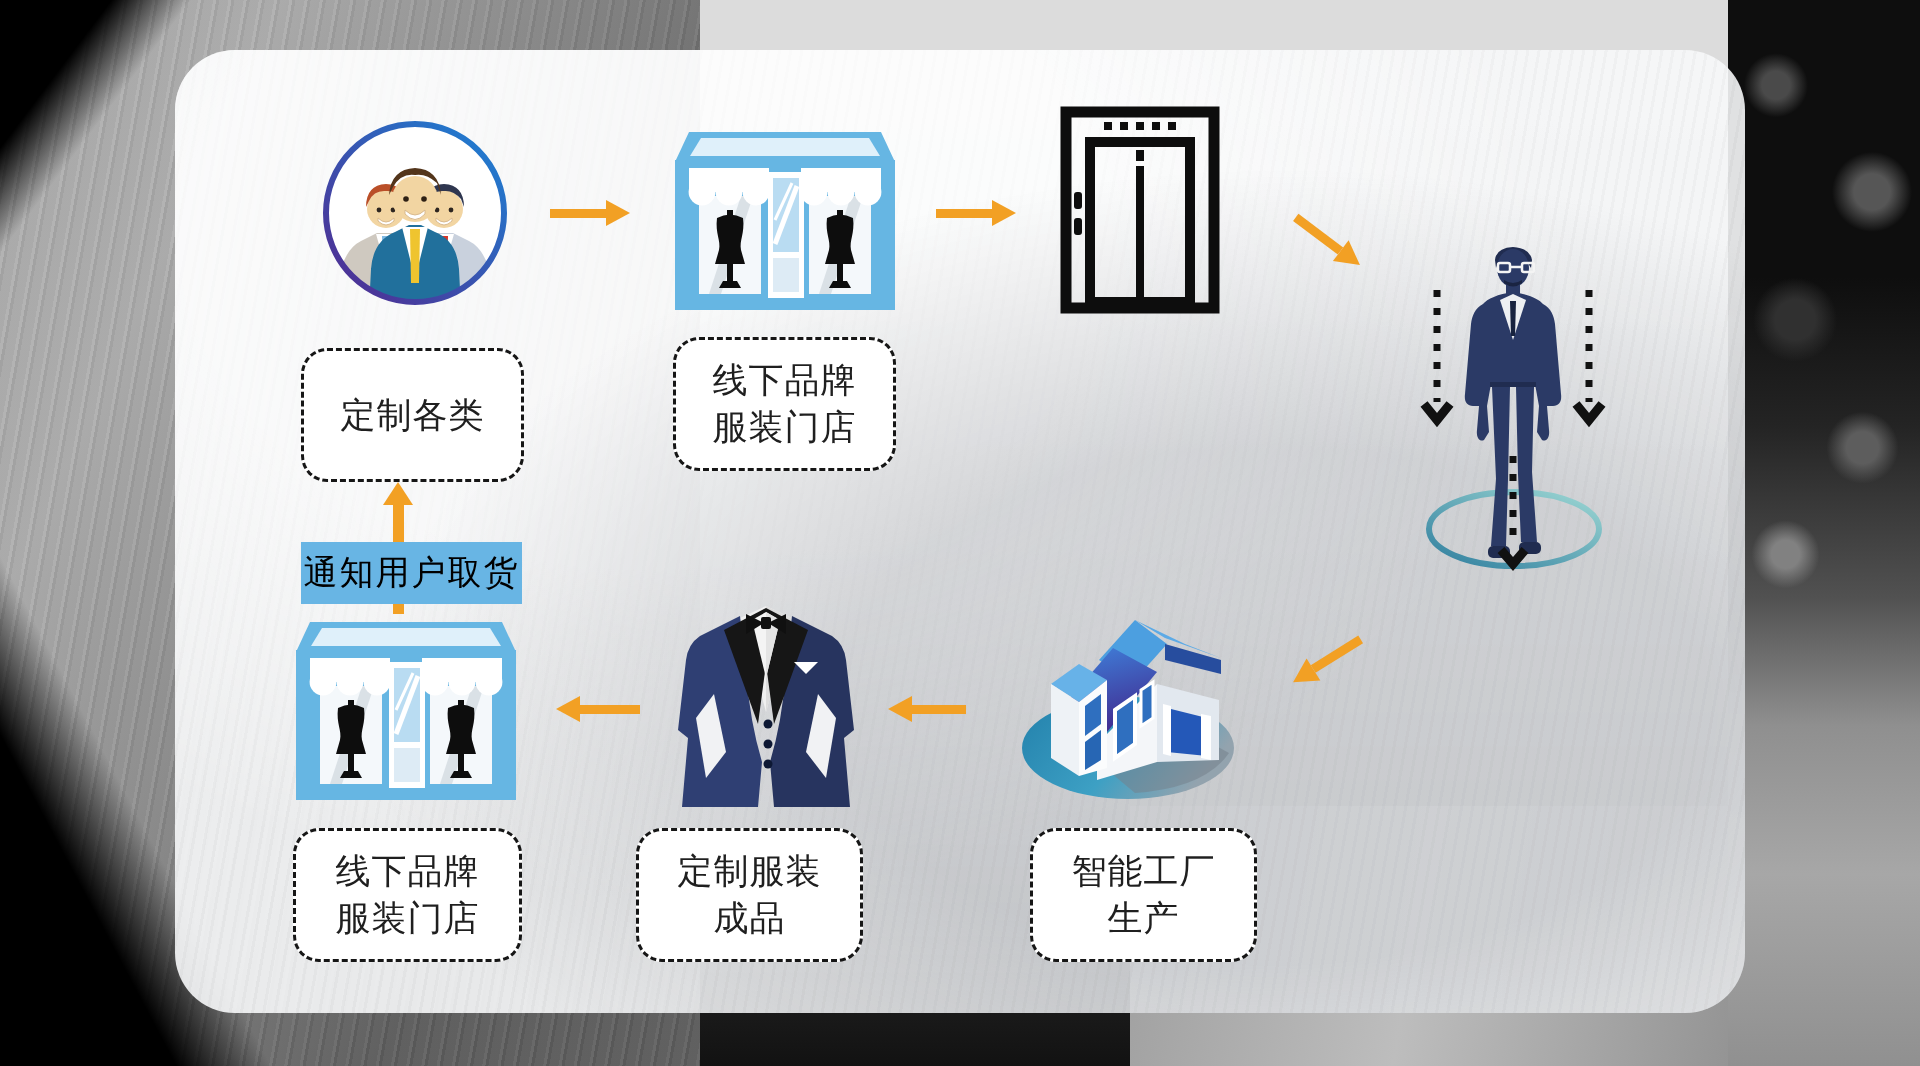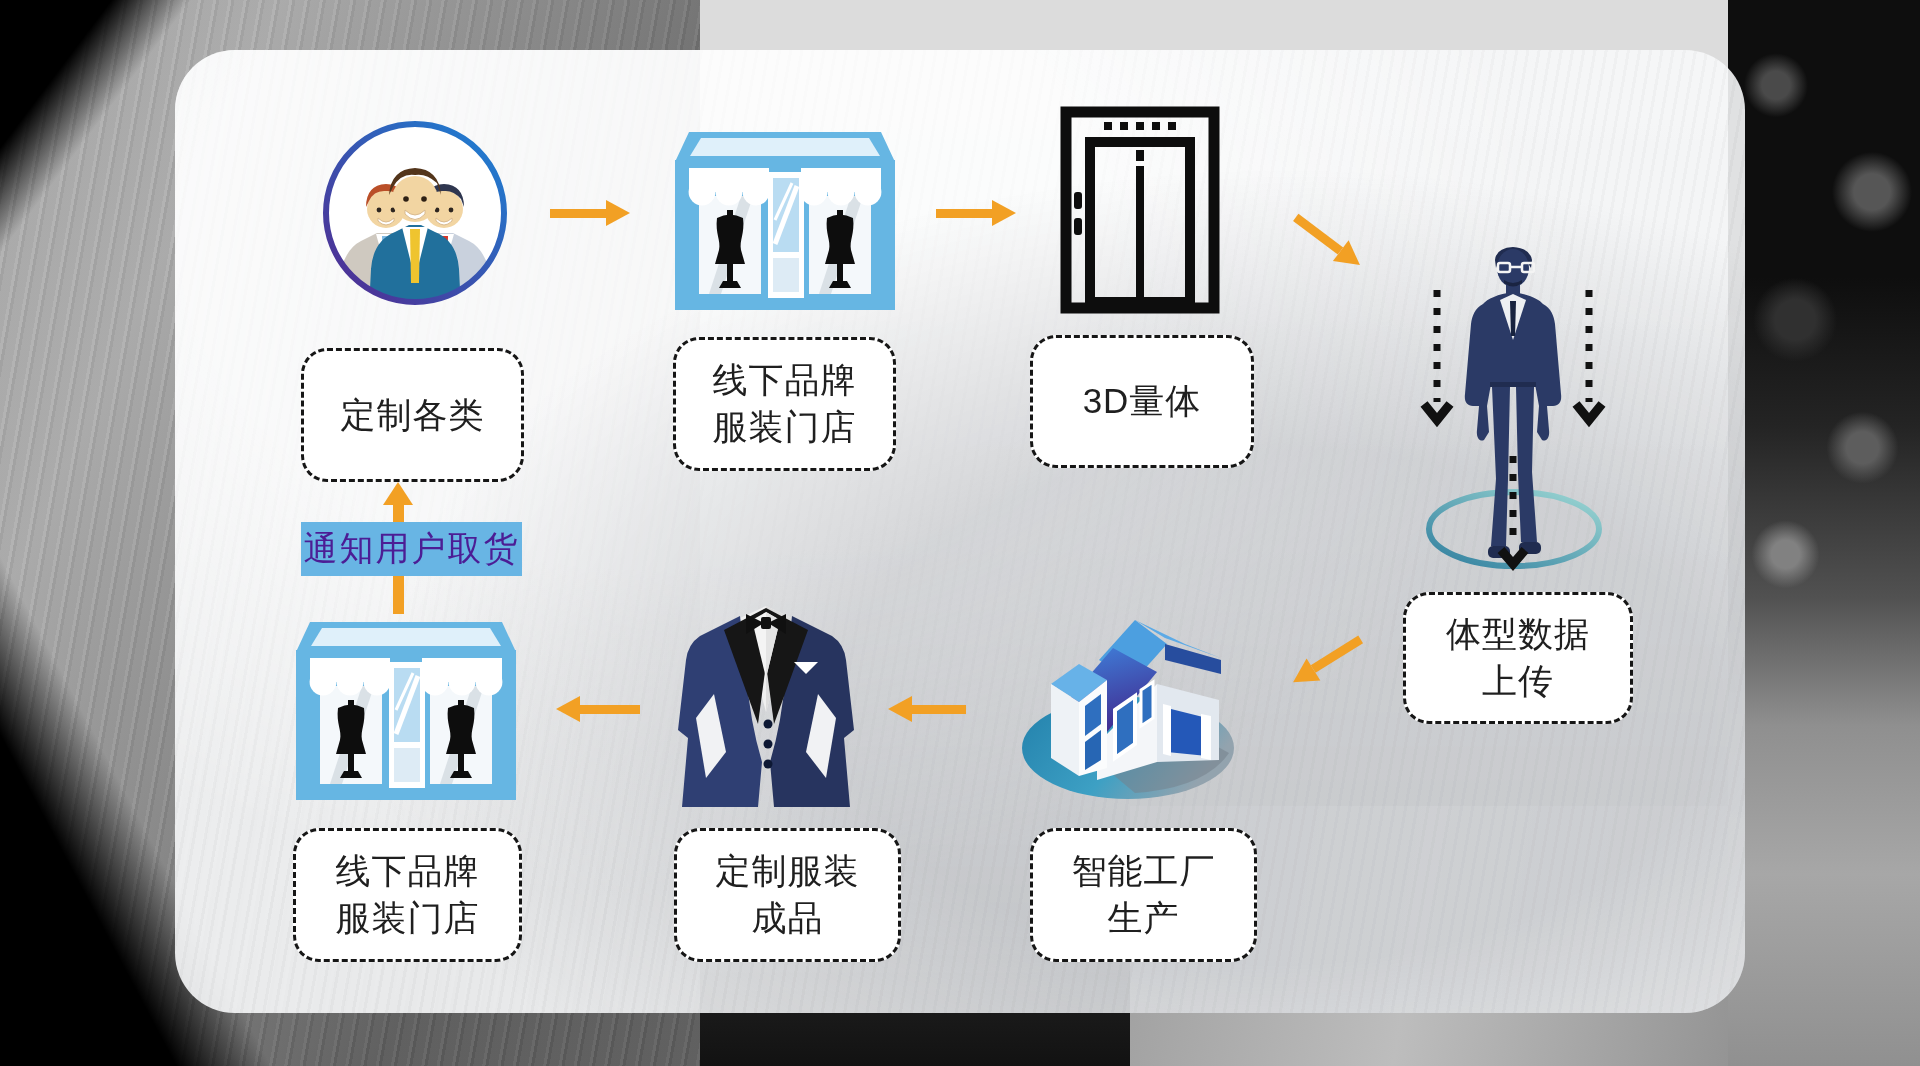--- a/index.html
+++ b/index.html
@@ -36,22 +36,22 @@
       radial-gradient(ellipse at 30% 20%,rgba(255,255,255,0.65) 0 30%,rgba(255,255,255,0) 60%),
       repeating-linear-gradient(100deg,rgba(0,0,0,0.022) 0 3px,rgba(0,0,0,0) 3px 11px);}
 
   
   .label-box{position:absolute;background:#fff;border:3px dashed #161616;border-radius:26px;
     display:flex;flex-direction:column;align-items:center;justify-content:center;
     font-size:35px;line-height:1.34;color:#1f1f1f;letter-spacing:1px;text-align:center;z-index:5;}
   .label-box .ll{display:block;}
 
   
-  #pickup-badge{position:absolute;left:301px;top:522px;width:221px;height:54px;z-index:6;
-    background:#68b5e4;color:#4c1d95;font-size:34px;letter-spacing:2px;
+  #pickup-badge{position:absolute;left:301px;top:542px;width:221px;height:62px;z-index:6;
+    background:#68b5e4;color:#000000;font-size:34px;letter-spacing:2px;
     display:flex;align-items:center;justify-content:center;}
 
   
   :root{--orange:#f2a024;}
   .h-arrow{position:absolute;display:flex;align-items:center;height:26px;z-index:5;}
   .h-arrow .shaft{height:9px;background:var(--orange);flex:1 1 auto;}
   .h-arrow .head-r{width:0;height:0;border-top:13px solid transparent;border-bottom:13px solid transparent;border-left:24px solid var(--orange);}
   .h-arrow .head-l{width:0;height:0;border-top:13px solid transparent;border-bottom:13px solid transparent;border-right:24px solid var(--orange);}
   .v-arrow{position:absolute;display:flex;flex-direction:column;align-items:center;z-index:3;}
   .v-arrow .head-u{width:0;height:0;border-left:15px solid transparent;border-right:15px solid transparent;border-bottom:23px solid var(--orange);}
@@ -318,36 +318,28 @@
 
   <div class="label-box" style="left:301px;top:348px;width:217px;height:128px">
     <span class="ll">定制各类</span>
   </div>
 
   <div class="label-box" style="left:673px;top:337px;width:217px;height:128px">
     <span class="ll">线下品牌</span>
     <span class="ll">服装门店</span>
   </div>
 
-  <div class="label-box" style="left:1030px;top:335px;width:218px;height:127px">
-    <span class="ll">3D量体</span>
-    <span class="ll"></span>
-  </div>
-
-  <div class="label-box" style="left:1403px;top:592px;width:224px;height:126px">
-    <span class="ll">体型数据</span>
-    <span class="ll">上传</span>
-  </div>
+
 
   <div class="label-box" style="left:1030px;top:828px;width:221px;height:128px">
     <span class="ll">智能工厂</span>
     <span class="ll">生产</span>
   </div>
 
-  <div class="label-box" style="left:674px;top:828px;width:221px;height:128px">
+  <div class="label-box" style="left:636px;top:828px;width:221px;height:128px">
     <span class="ll">定制服装</span>
     <span class="ll">成品</span>
   </div>
 
   <div class="label-box" style="left:293px;top:828px;width:223px;height:128px">
     <span class="ll">线下品牌</span>
     <span class="ll">服装门店</span>
   </div>
 
 </div>

